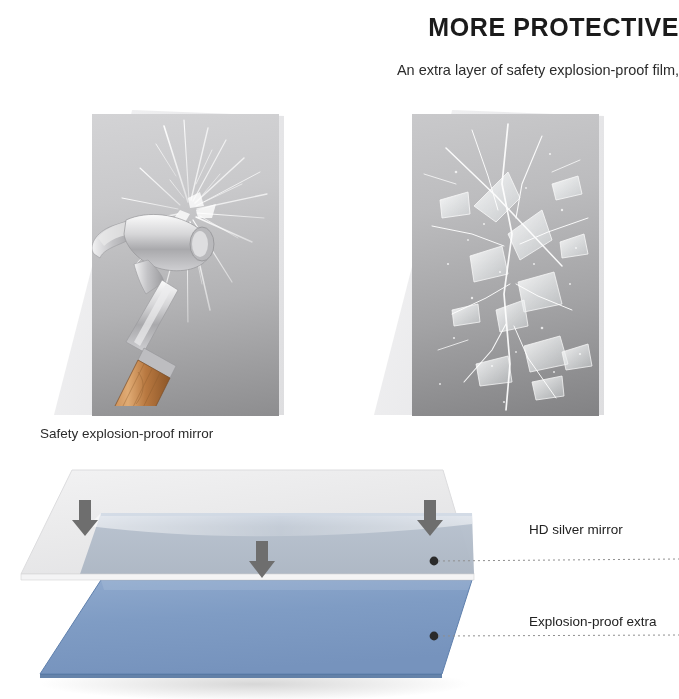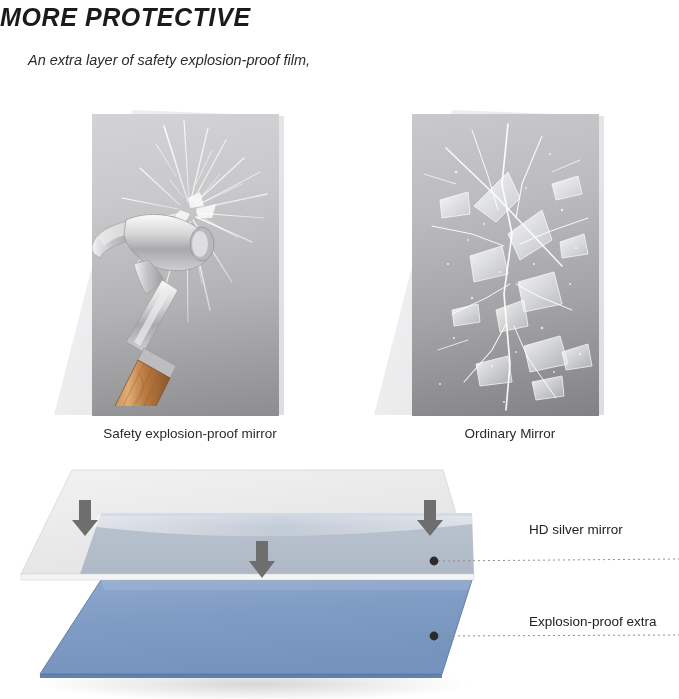--- a/index.html
+++ b/index.html
@@ -6,21 +6,21 @@
   html, body { background:#ffffff; }
   body {
     width:679px; height:699px;
     font-family:"Liberation Sans", sans-serif;
     color:#222;
     position:relative;
     overflow:hidden;
   }
 
   
-  .header { width:100%; text-align:left; padding-top:2px;font-style:italic; }
+  .header { width:100%; text-align:right; padding-top:12px; }
   .headline {
     font-size:25px; font-weight:bold; letter-spacing:0.6px;
     color:#1b1b1b; line-height:30px;
   }
   .sub { margin-top:17px; font-size:14.5px; color:#2b2b2b; line-height:22px;margin-left:28px; }
   .sub div { white-space:nowrap; }
 
   
   .compare {
     position:absolute; top:104px; left:0; width:679px; height:350px;
@@ -41,21 +41,21 @@
     position:absolute; left:52px; top:10px;
     width:187px; height:302px;
     background:linear-gradient(172deg,#d3d3d5 0%,#c9c9cb 28%,#b2b2b4 62%,#8d8d8f 100%);
     overflow:hidden;
   }
   .mirror-right {
     background:linear-gradient(170deg,#c9c9cb 0%,#bcbcbe 30%,#a3a3a5 64%,#828284 100%);
   }
 
   .caption {
-    position:absolute; top:322px; width:100%; text-align:center;
+    position:absolute; top:322px; width:100%; text-align:left;
     font-size:13.5px; color:#2b2b2b;
   }
 
   
   .hammer { position:absolute; left:-6px; top:62px; width:150px; height:230px; }
 
   
   .diagram { position:absolute; left:0; top:452px; width:679px; height:247px; }
   .diagram svg { display:block; }
 
@@ -226,21 +226,20 @@
             <circle cx="104" cy="238" r=".9"></circle>
           <circle cx="92" cy="288" r="1.1"></circle>
             <circle cx="28" cy="270" r="1"></circle>
           <circle cx="114" cy="74" r=".9"></circle> 
             <circle cx="164" cy="134" r=".9"></circle>
           <circle cx="88" cy="158" r="1"></circle>  
             <circle cx="142" cy="258" r="1"></circle>
         </g>
       </svg>
     </div>
-    <div class="caption">Ordinary Mirror</div>
   </div>
 </div>
 
 <div class="diagram">
   <svg width="679" height="247" viewBox="0 0 679 247">
     <defs>
       <linearGradient id="glassTop" x1="0" y1="0" x2=".6" y2="1">
         <stop offset="0" stop-color="#f2f2f3"></stop>
         <stop offset=".5" stop-color="#eaeaeb"></stop>
         <stop offset="1" stop-color="#e2e2e4"></stop>

